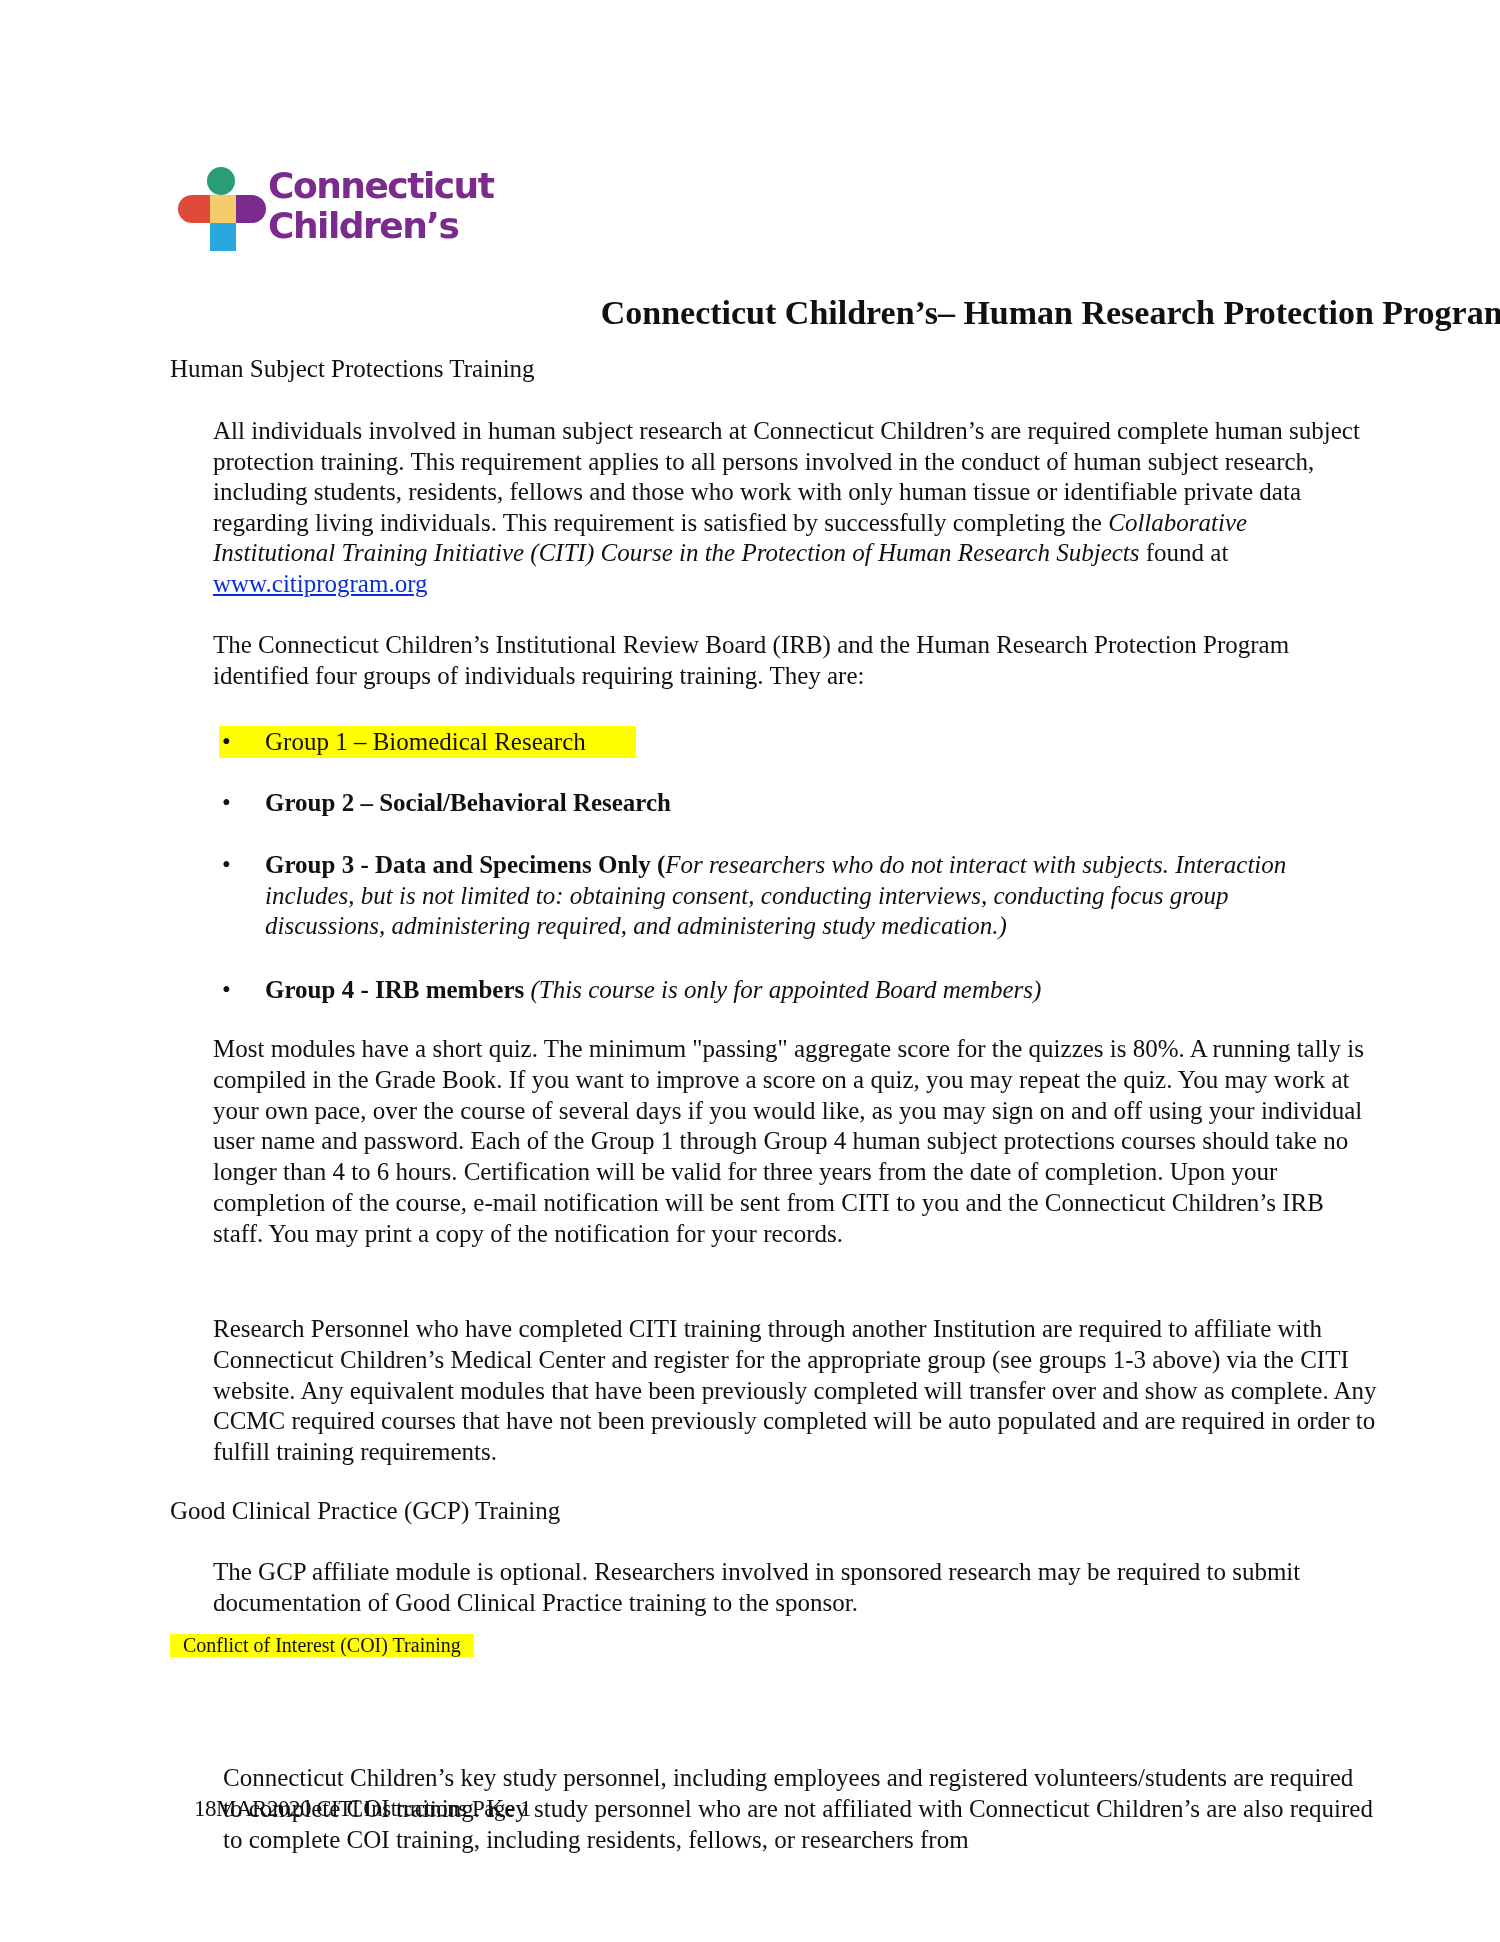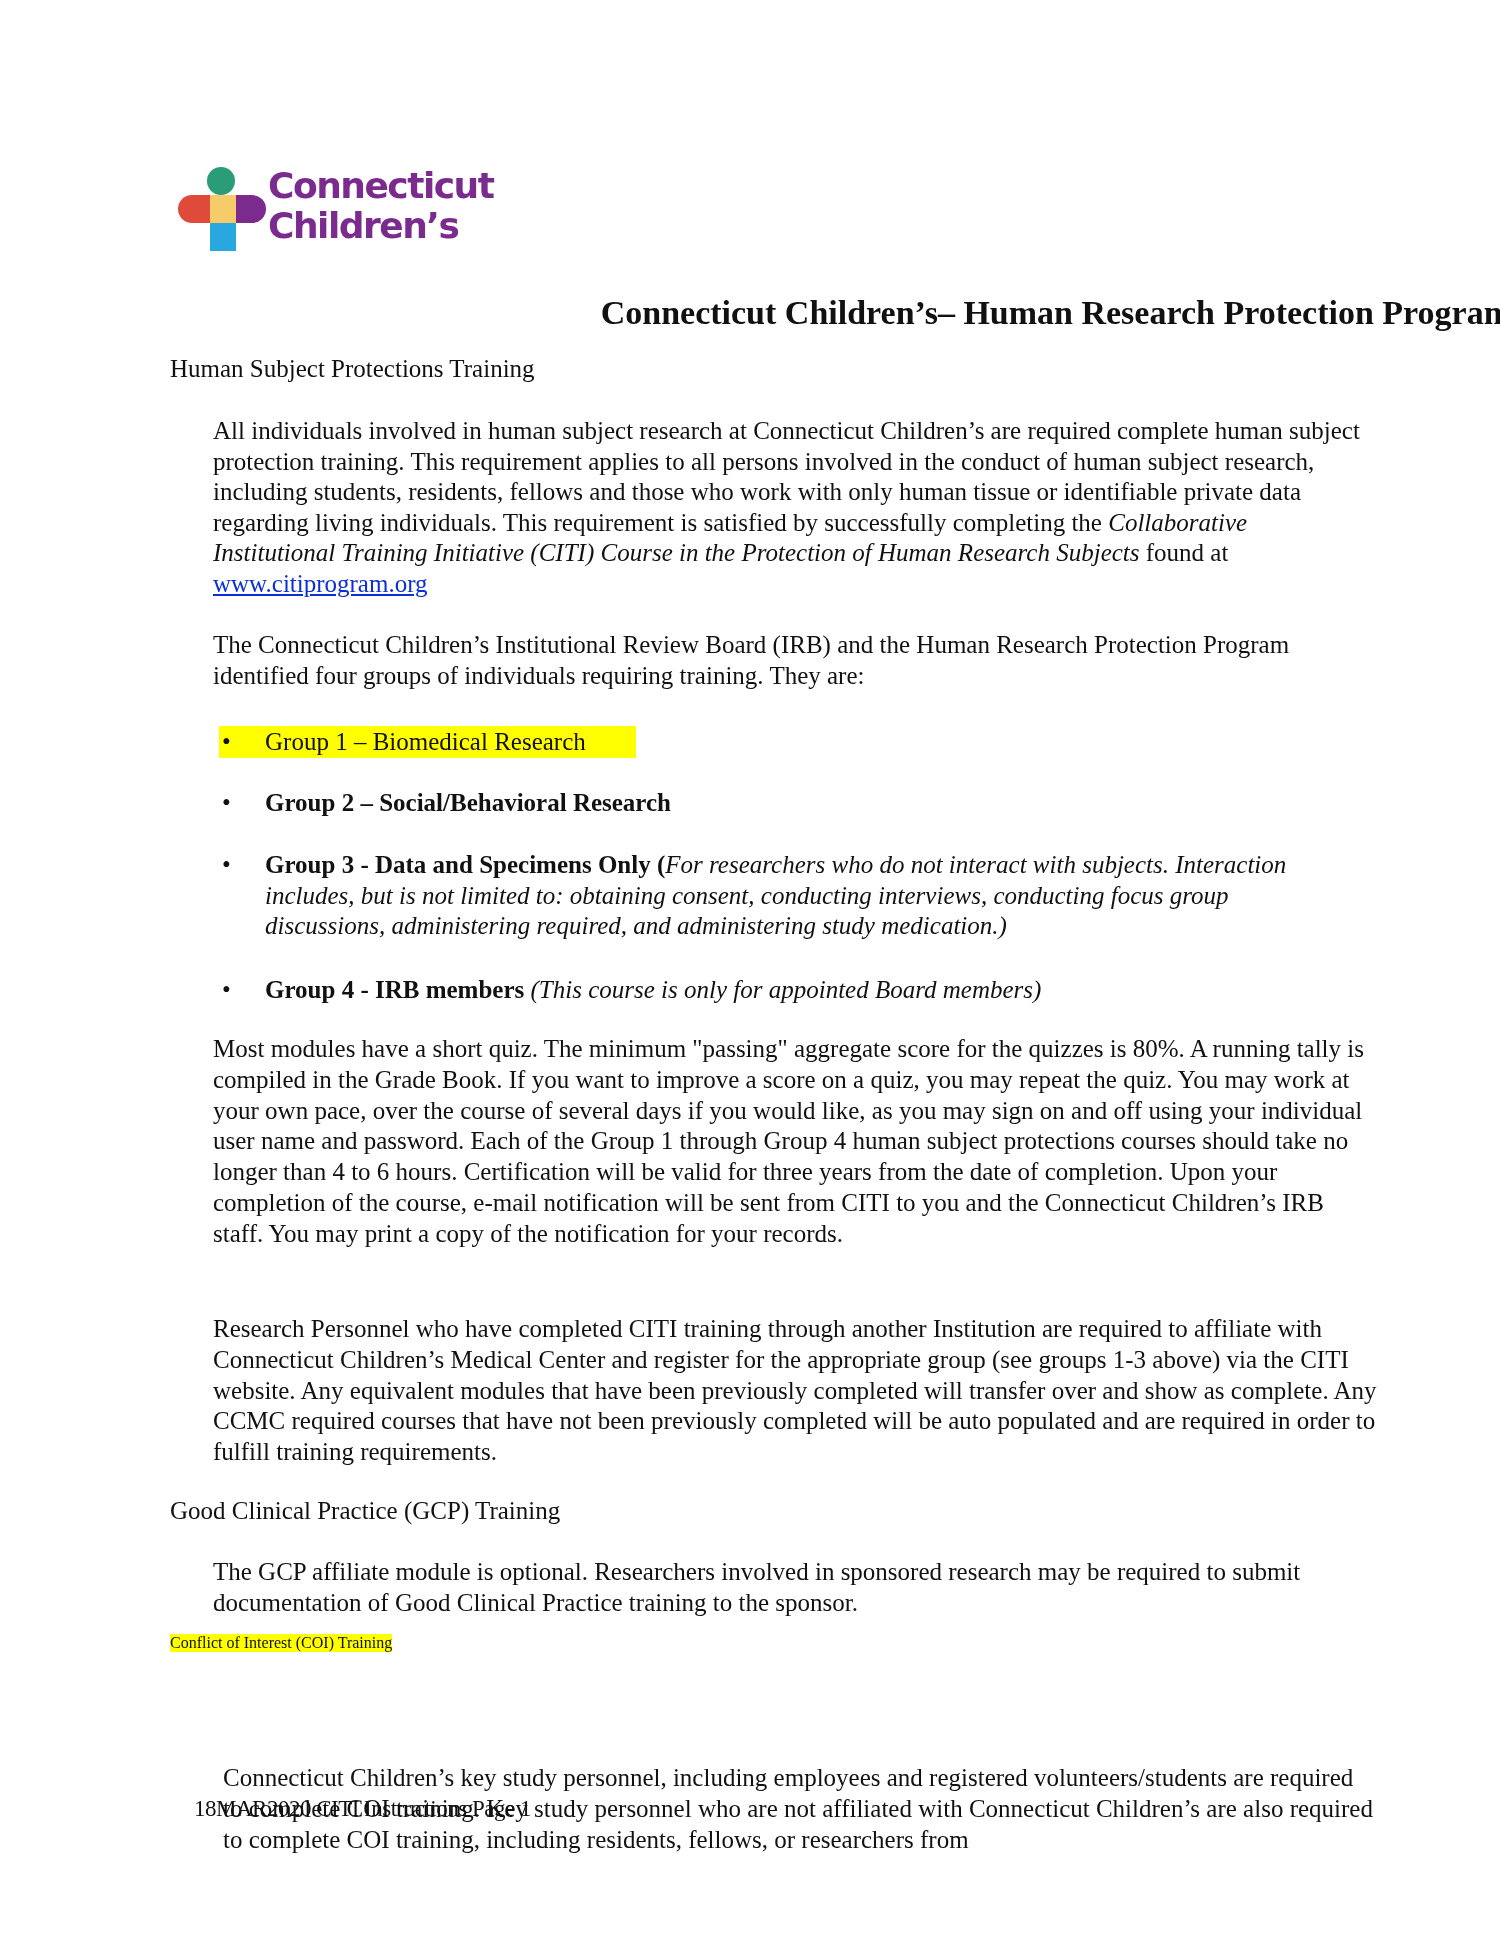--- a/index.html
+++ b/index.html
@@ -73,18 +73,18 @@
   </div>
 
   <div class="para" style="top:1034px;line-height:30.8px">Most modules have a short quiz. The minimum "passing" aggregate score for the quizzes is 80%.  A running tally is compiled in the Grade Book.   If you want to improve a score on a quiz, you may repeat the quiz.  You may work at your own pace, over the course of several days if you would like, as you may sign on and off using your individual user name and password. Each of the Group 1 through Group 4 human subject protections courses should take no longer than 4 to 6 hours. Certification will be valid for three years from the date of completion. Upon your completion of the course, e-mail notification will be sent from CITI to you and the Connecticut Children’s IRB staff. You may print a copy of the notification for your records.</div>
 
   <div class="para" style="top:1314px;line-height:30.8px;width:1170px">Research Personnel who have completed CITI training through another Institution are required to affiliate with Connecticut Children’s Medical Center and register for the appropriate group (see groups 1-3 above) via the CITI website.  Any equivalent modules that have been previously completed will transfer over and show as complete.  Any CCMC required courses that have not been previously completed will be auto populated and are required in order to fulfill training requirements.</div>
 
   <div class="h2" style="top:1497px">Good Clinical Practice (GCP) Training</div>
 
   <div class="para" style="top:1557px">The GCP affiliate module is optional.  Researchers involved in sponsored research may be required to submit documentation of Good Clinical Practice training to the sponsor.</div>
 
-  <div class="h2 hl" style="top:1634px;font-size:16px;padding:0 0">Conflict of Interest (COI) Training</div>
+  <div class="h2 hl" style="top:1634px;font-size:20px;padding:0 13px">Conflict of Interest (COI) Training</div>
 
   <div class="para" style="left:187px;top:1762px;width:1150px;line-height:31px">Connecticut Children’s key study personnel, including employees and registered volunteers/students are required to complete COI training.  Key study personnel who are not affiliated with Connecticut Children’s are also required to complete COI training, including residents, fellows, or researchers from</div>
 
   <div class="footer">18MAR2020 CITI Instructions Page 1</div>
 </div>
 
 </body></html>

